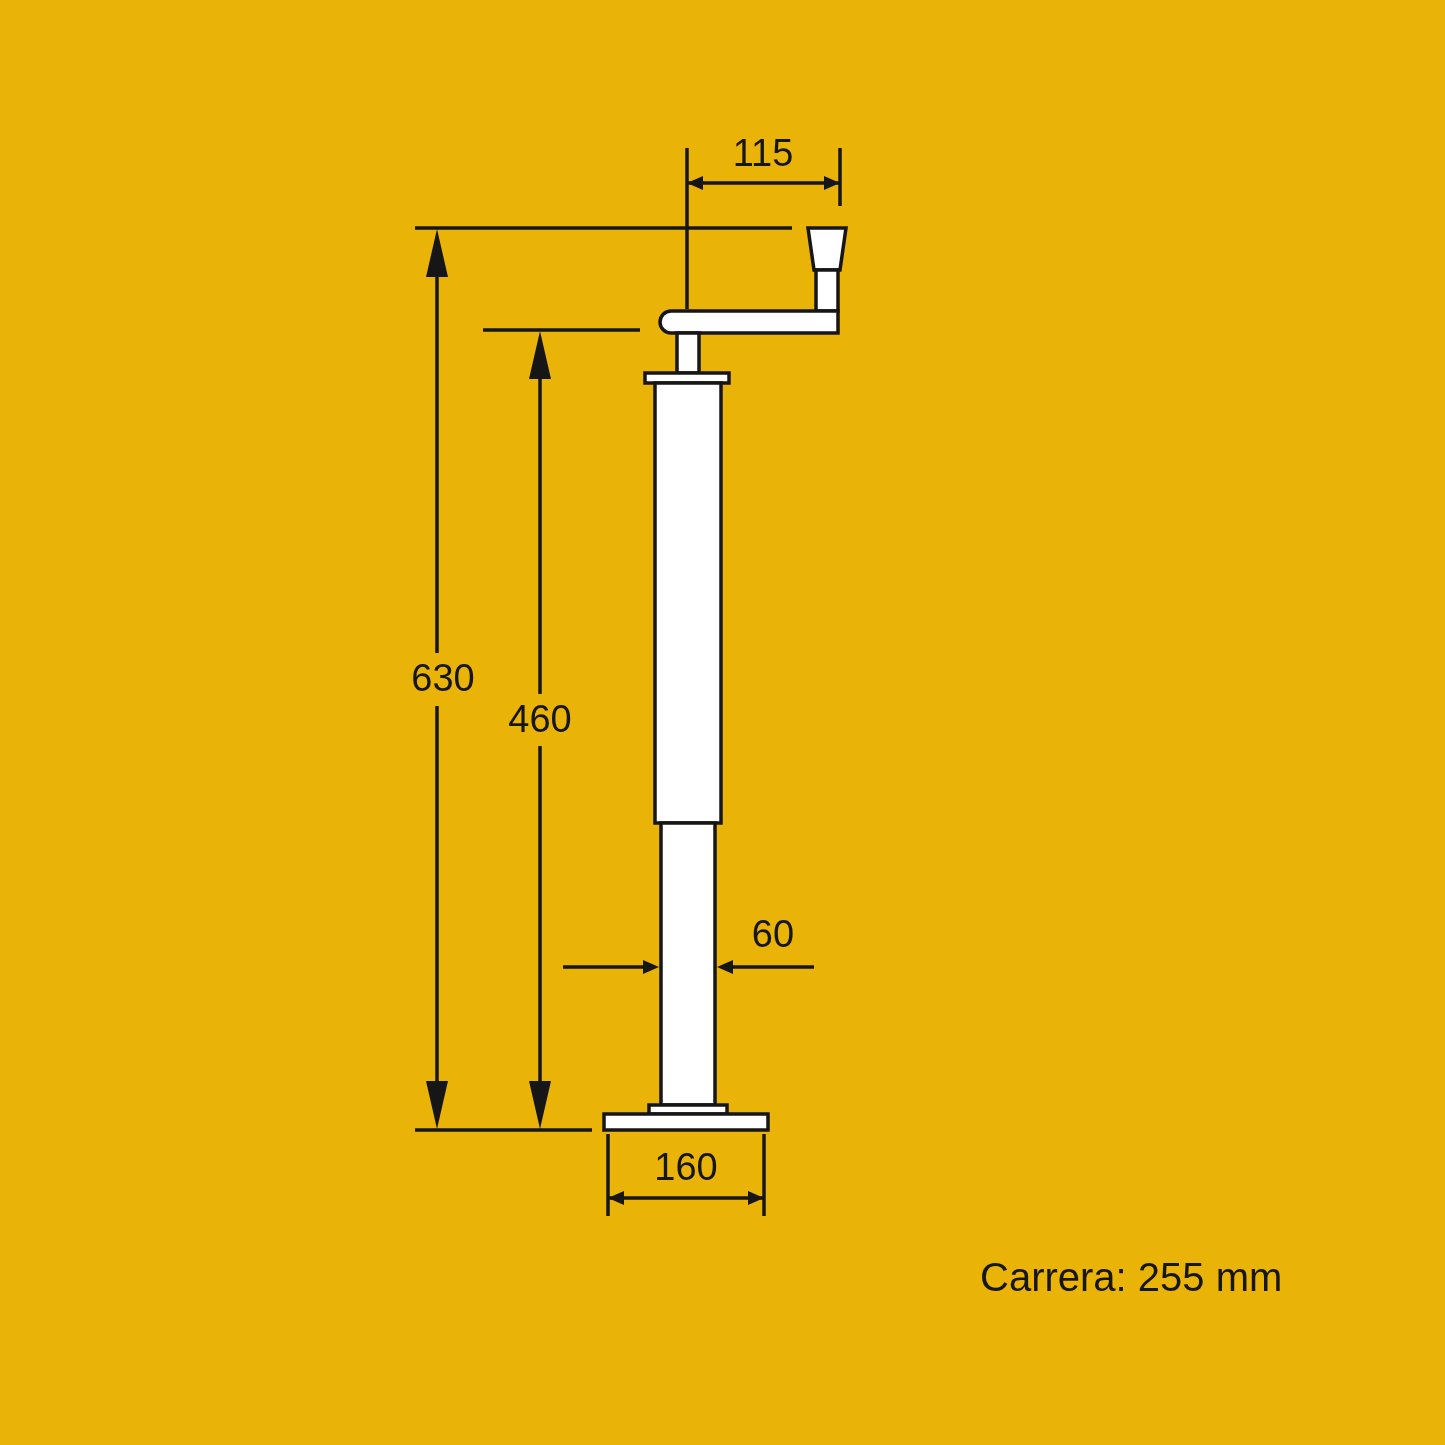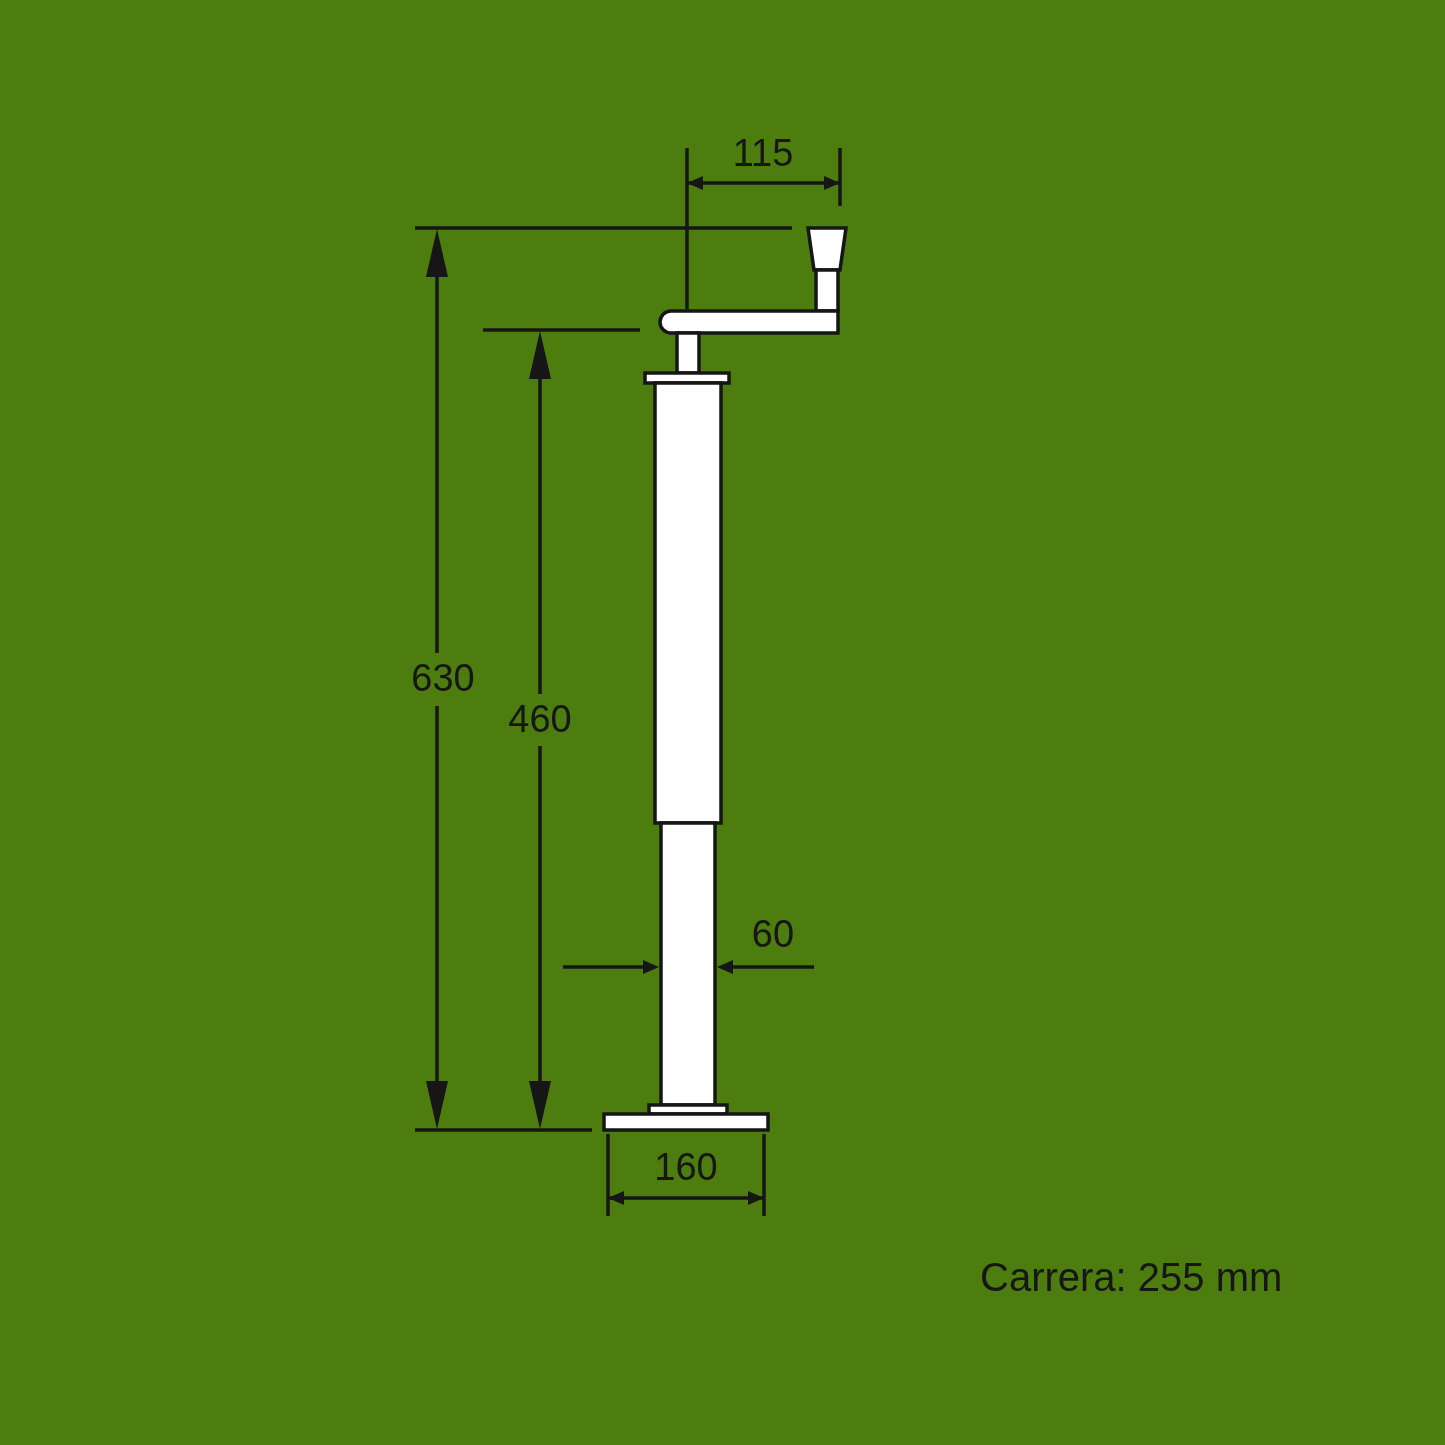--- a/index.html
+++ b/index.html
@@ -4,21 +4,21 @@
 <style>
   html, body {
     margin: 0;
     padding: 0;
     background: #ffffff;
   }
   .canvas {
     width: 1445px;
     height: 1445px;
     position: relative;
-    background: #4d7c0f;
+    background: #eab308;
     font-family: "Liberation Sans", sans-serif;
   }
   svg { display: block; }
   .draw {
     fill: #ffffff;
     stroke: #161616;
     stroke-width: 3.5;
     stroke-linejoin: miter;
   }
   .dline {

